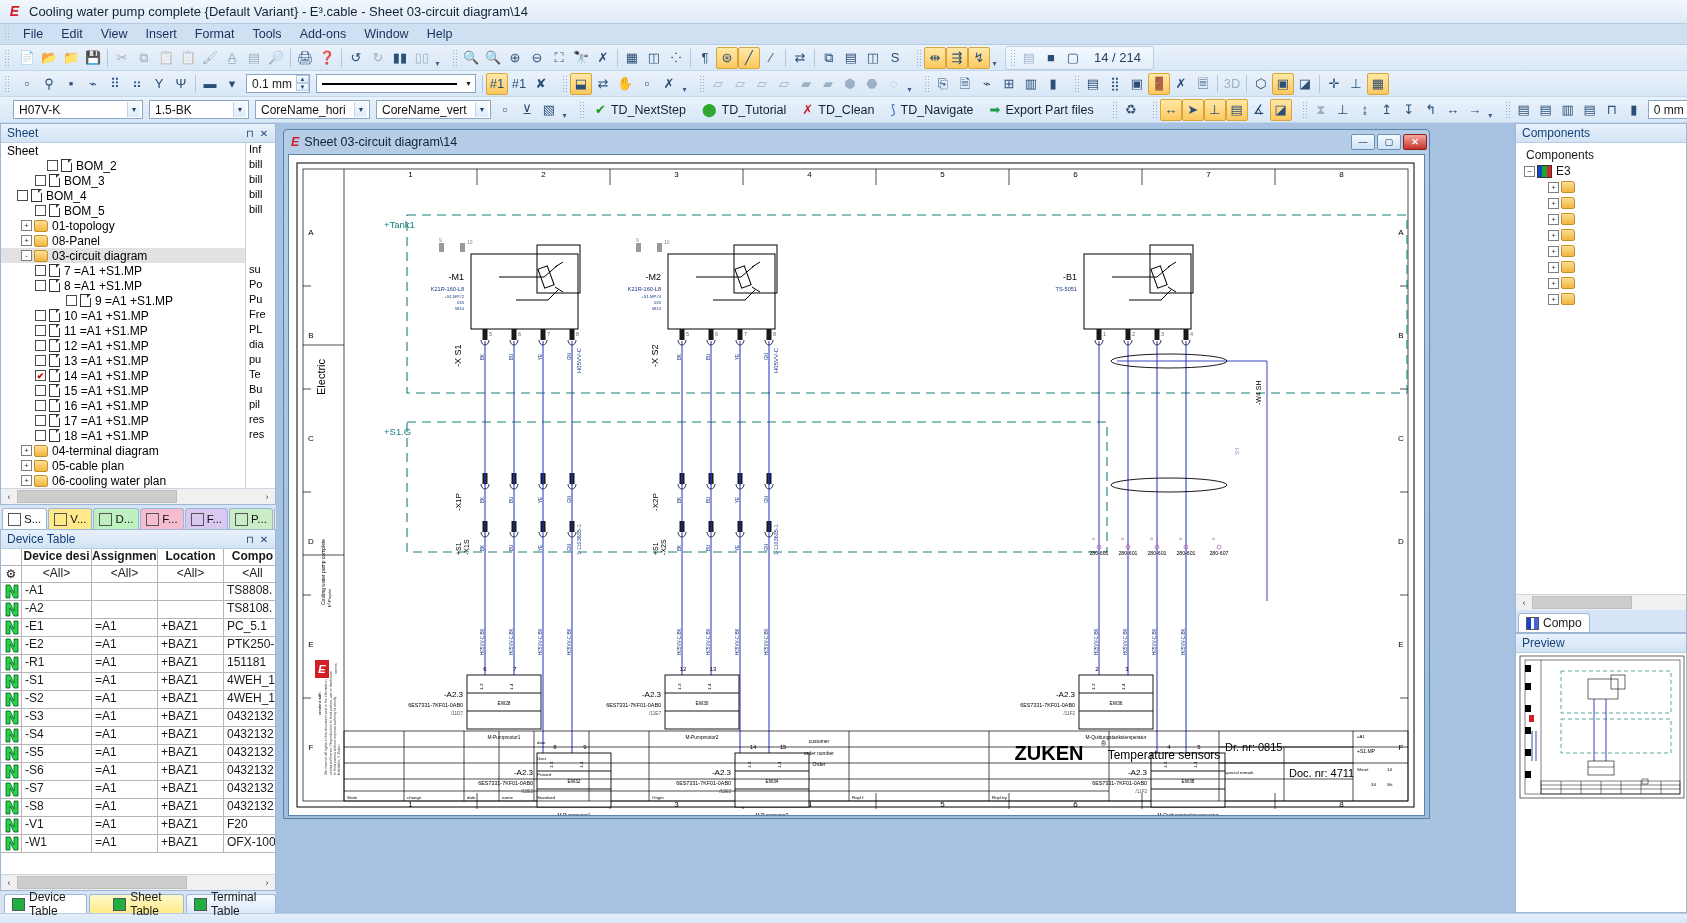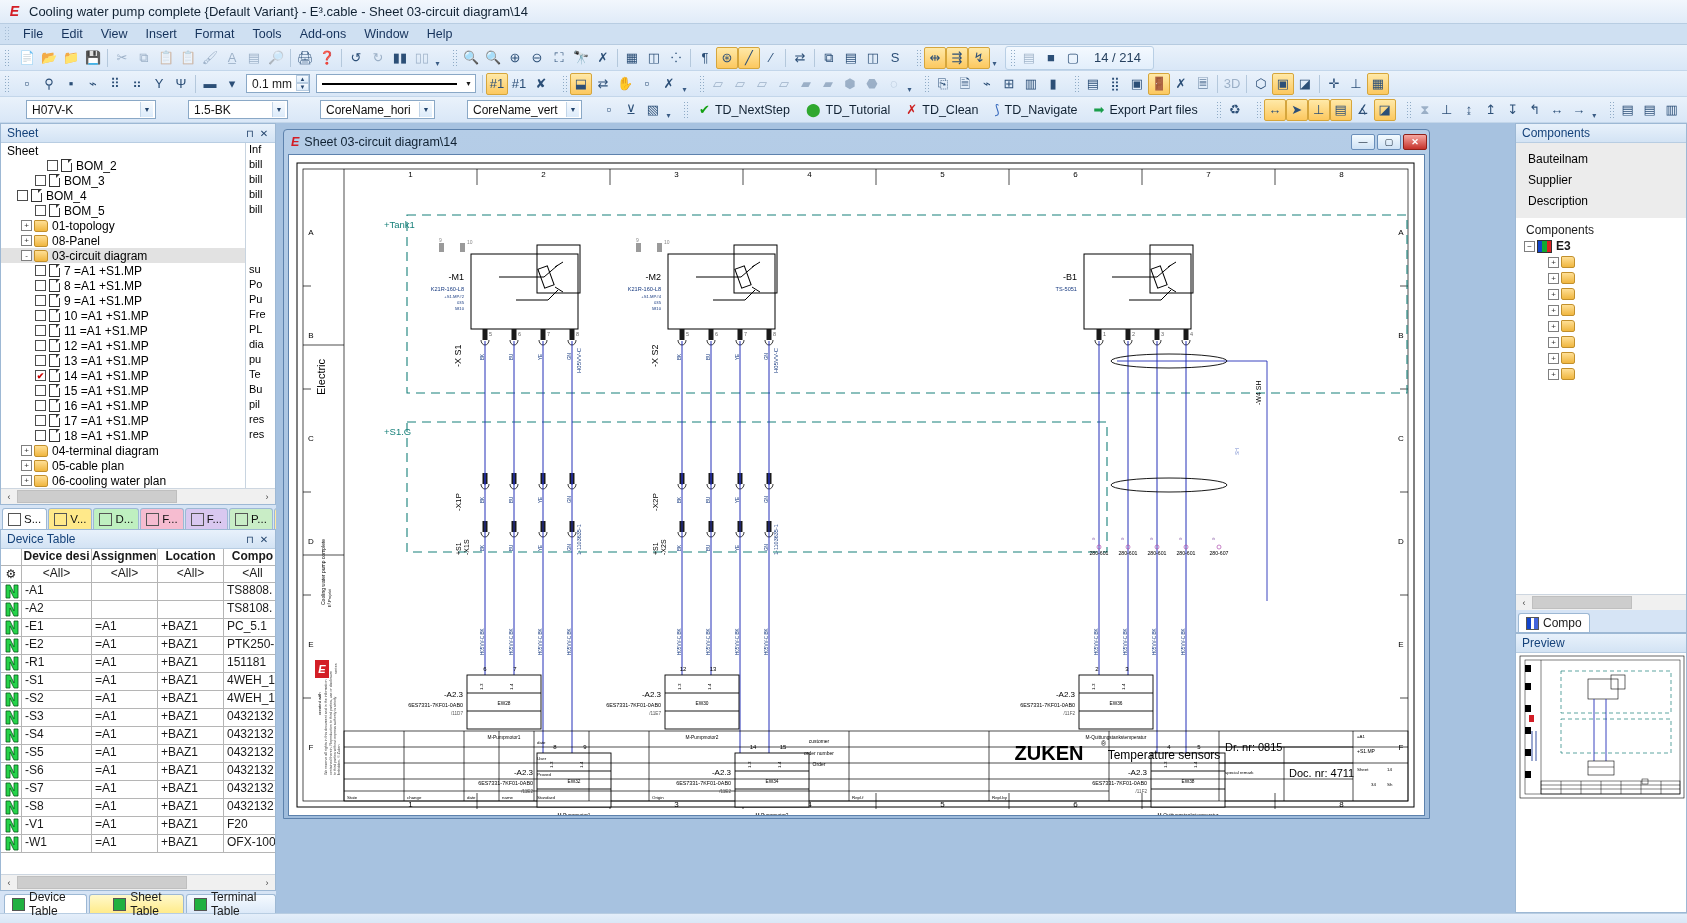--- a/index.html
+++ b/index.html
@@ -59,21 +59,21 @@
   .tbtn.on{ background:linear-gradient(#ffe9a8,#fcc85f); border-color:#d6a63c;}
   .tbtn.dis{ opacity:.38; }
   .sep{ width:1px;height:18px;background:#b4c8dc;margin:0 3px;}
   .ovf{ width:9px;height:20px;font-size:8px;color:#3a5c85;display:flex;
         align-items:flex-end;justify-content:center;}
 
   
   .combo{
     height:19px;border:1px solid #8aa8c6;background:#fff;display:inline-flex;
     align-items:center;justify-content:space-between;font-size:12px;padding:0 2px 0 5px;
-    margin:0 16px;color:#111;
+    margin:0 3px;color:#111;
   }
   .combo .arw{ width:13px;height:15px;display:flex;align-items:center;justify-content:center;
     font-size:7px;color:#24456d;background:linear-gradient(#f6fafe,#dcebfa);border-left:1px solid #c2d5e8;}
   .spin{ height:19px;border:1px solid #8aa8c6;background:#fff;display:inline-flex;
     align-items:center;font-size:12px;padding-left:5px;margin:0 3px;}
   .spin .sbtns{display:flex;flex-direction:column;margin-left:4px;height:17px;}
   .spin .sb{height:8px;width:13px;font-size:6px;display:flex;align-items:center;
     justify-content:center;background:linear-gradient(#f7fbff,#dcebfa);border:1px solid #b6cbe0;color:#24456d;}
   .linesel{height:19px;width:160px;border:1px solid #8aa8c6;background:#fff;margin:0 3px;
     display:inline-flex;align-items:center;}
@@ -509,21 +509,21 @@
             <div class="trow" style="padding-left: 34px;">
               <span class="cb"></span>
               <span class="dicon"></span>
               <span class="tlbl">7 =A1 +S1.MP</span>
             </div>
             <div class="trow" style="padding-left: 34px;">
               <span class="cb"></span>
               <span class="dicon"></span>
               <span class="tlbl">8 =A1 +S1.MP</span>
             </div>
-            <div class="trow" style="padding-left: 34px;">
+            <div class="trow" style="padding-left: 34px; margin-left: 31px;">
               <span class="cb"></span>
               <span class="dicon"></span>
               <span class="tlbl">9 =A1 +S1.MP</span>
             </div>
             <div class="trow" style="padding-left: 34px;">
               <span class="cb"></span>
               <span class="dicon"></span>
               <span class="tlbl">10 =A1 +S1.MP</span>
             </div>
             <div class="trow" style="padding-left: 34px;">
@@ -1314,37 +1314,32 @@
         </svg>
       </div>
     </div>
   </div>
 
   <div class="rightcol">
     <div class="panel" style="height:510px;">
       <div class="panel-hdr">
         <span>Components</span>
       </div>
-      <div class="prop-tbl">
-        <div>Bauteilnam</div>
-        <div>Supplier</div>
-        <div>Description</div>
-      </div>
       <div class="ctree">
         <div class="trow" style="padding-left:10px;">
           <span>Components</span>
         </div>
         <div class="trow" style="padding-left:8px;">
           <span class="tw">−</span>
           <span class="rgb">
               <i style="background:#1144cc"></i>
               <i style="background:#11aa33"></i>
               <i style="background:#dd2222"></i>
             </span>
-          <span style="font-weight:bold">E3</span>
+          <span style="font-weight:normal">E3</span>
         </div>
         <div id="ctree-folders">
             <div class="trow" style="padding-left: 32px;">
               <span class="tw">+</span>
               <span class="ficon"></span>
             </div>
             <div class="trow" style="padding-left: 32px;">
               <span class="tw">+</span>
               <span class="ficon"></span>
             </div>

